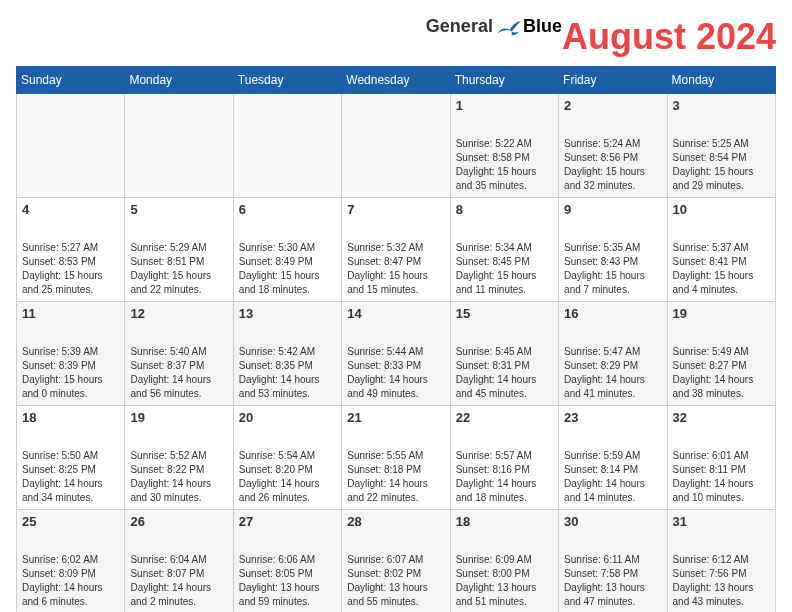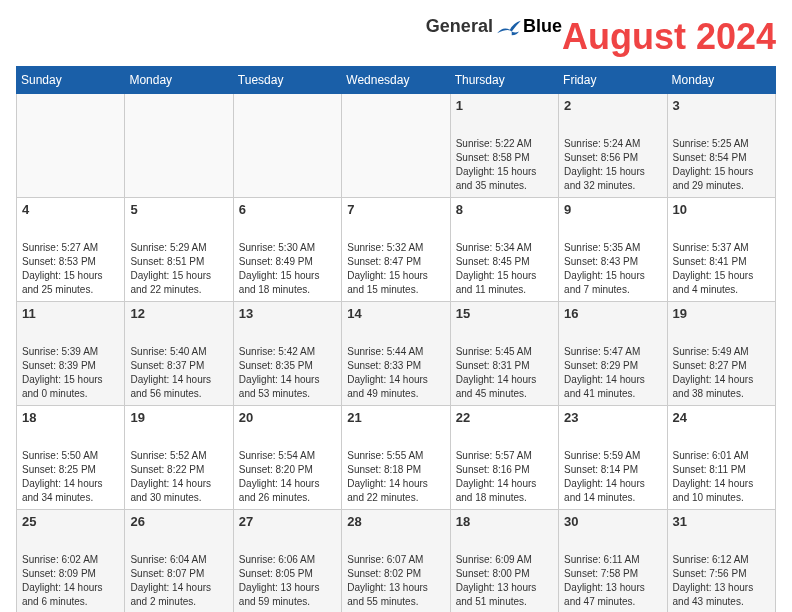--- a/index.html
+++ b/index.html
@@ -221,21 +221,21 @@
         </td>
         <td>
           <span class="day-number">22</span>
           <div class="day-info">Sunrise: 5:57 AM<br>Sunset: 8:16 PM<br>Daylight: 14 hours<br>and 18 minutes.</div>
         </td>
         <td>
           <span class="day-number">23</span>
           <div class="day-info">Sunrise: 5:59 AM<br>Sunset: 8:14 PM<br>Daylight: 14 hours<br>and 14 minutes.</div>
         </td>
         <td>
-          <span class="day-number">24</span>
+          <span class="day-number">32</span>
           <div class="day-info">Sunrise: 6:01 AM<br>Sunset: 8:11 PM<br>Daylight: 14 hours<br>and 10 minutes.</div>
         </td>
       </tr>
       <tr>
         <td>
           <span class="day-number">25</span>
           <div class="day-info">Sunrise: 6:02 AM<br>Sunset: 8:09 PM<br>Daylight: 14 hours<br>and 6 minutes.</div>
         </td>
         <td>
           <span class="day-number">26</span>

